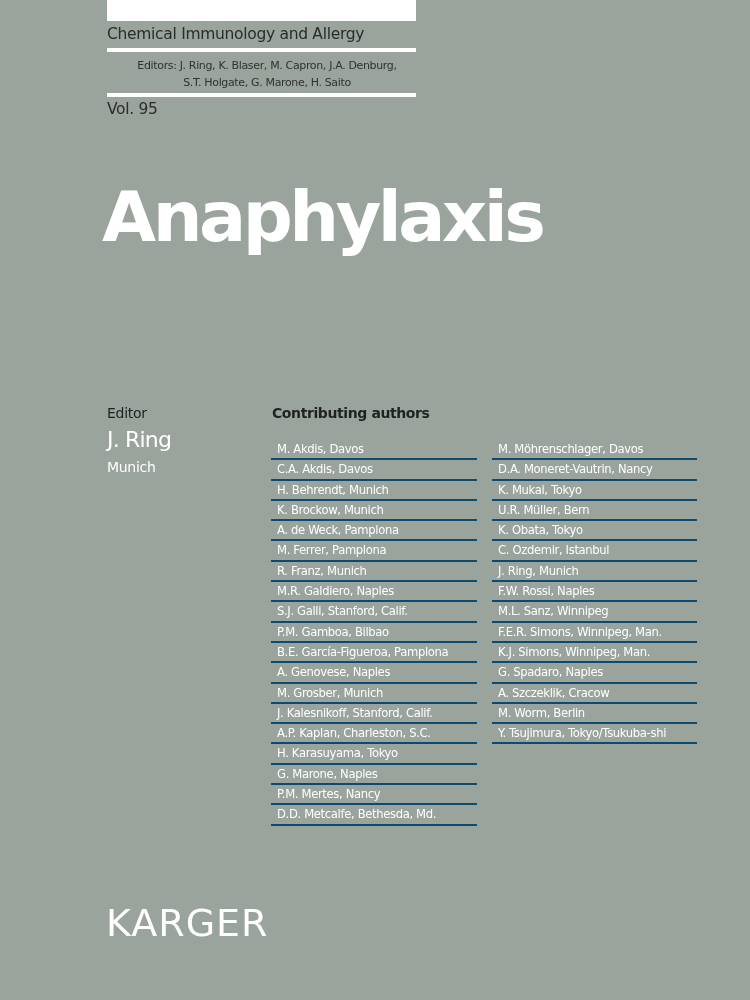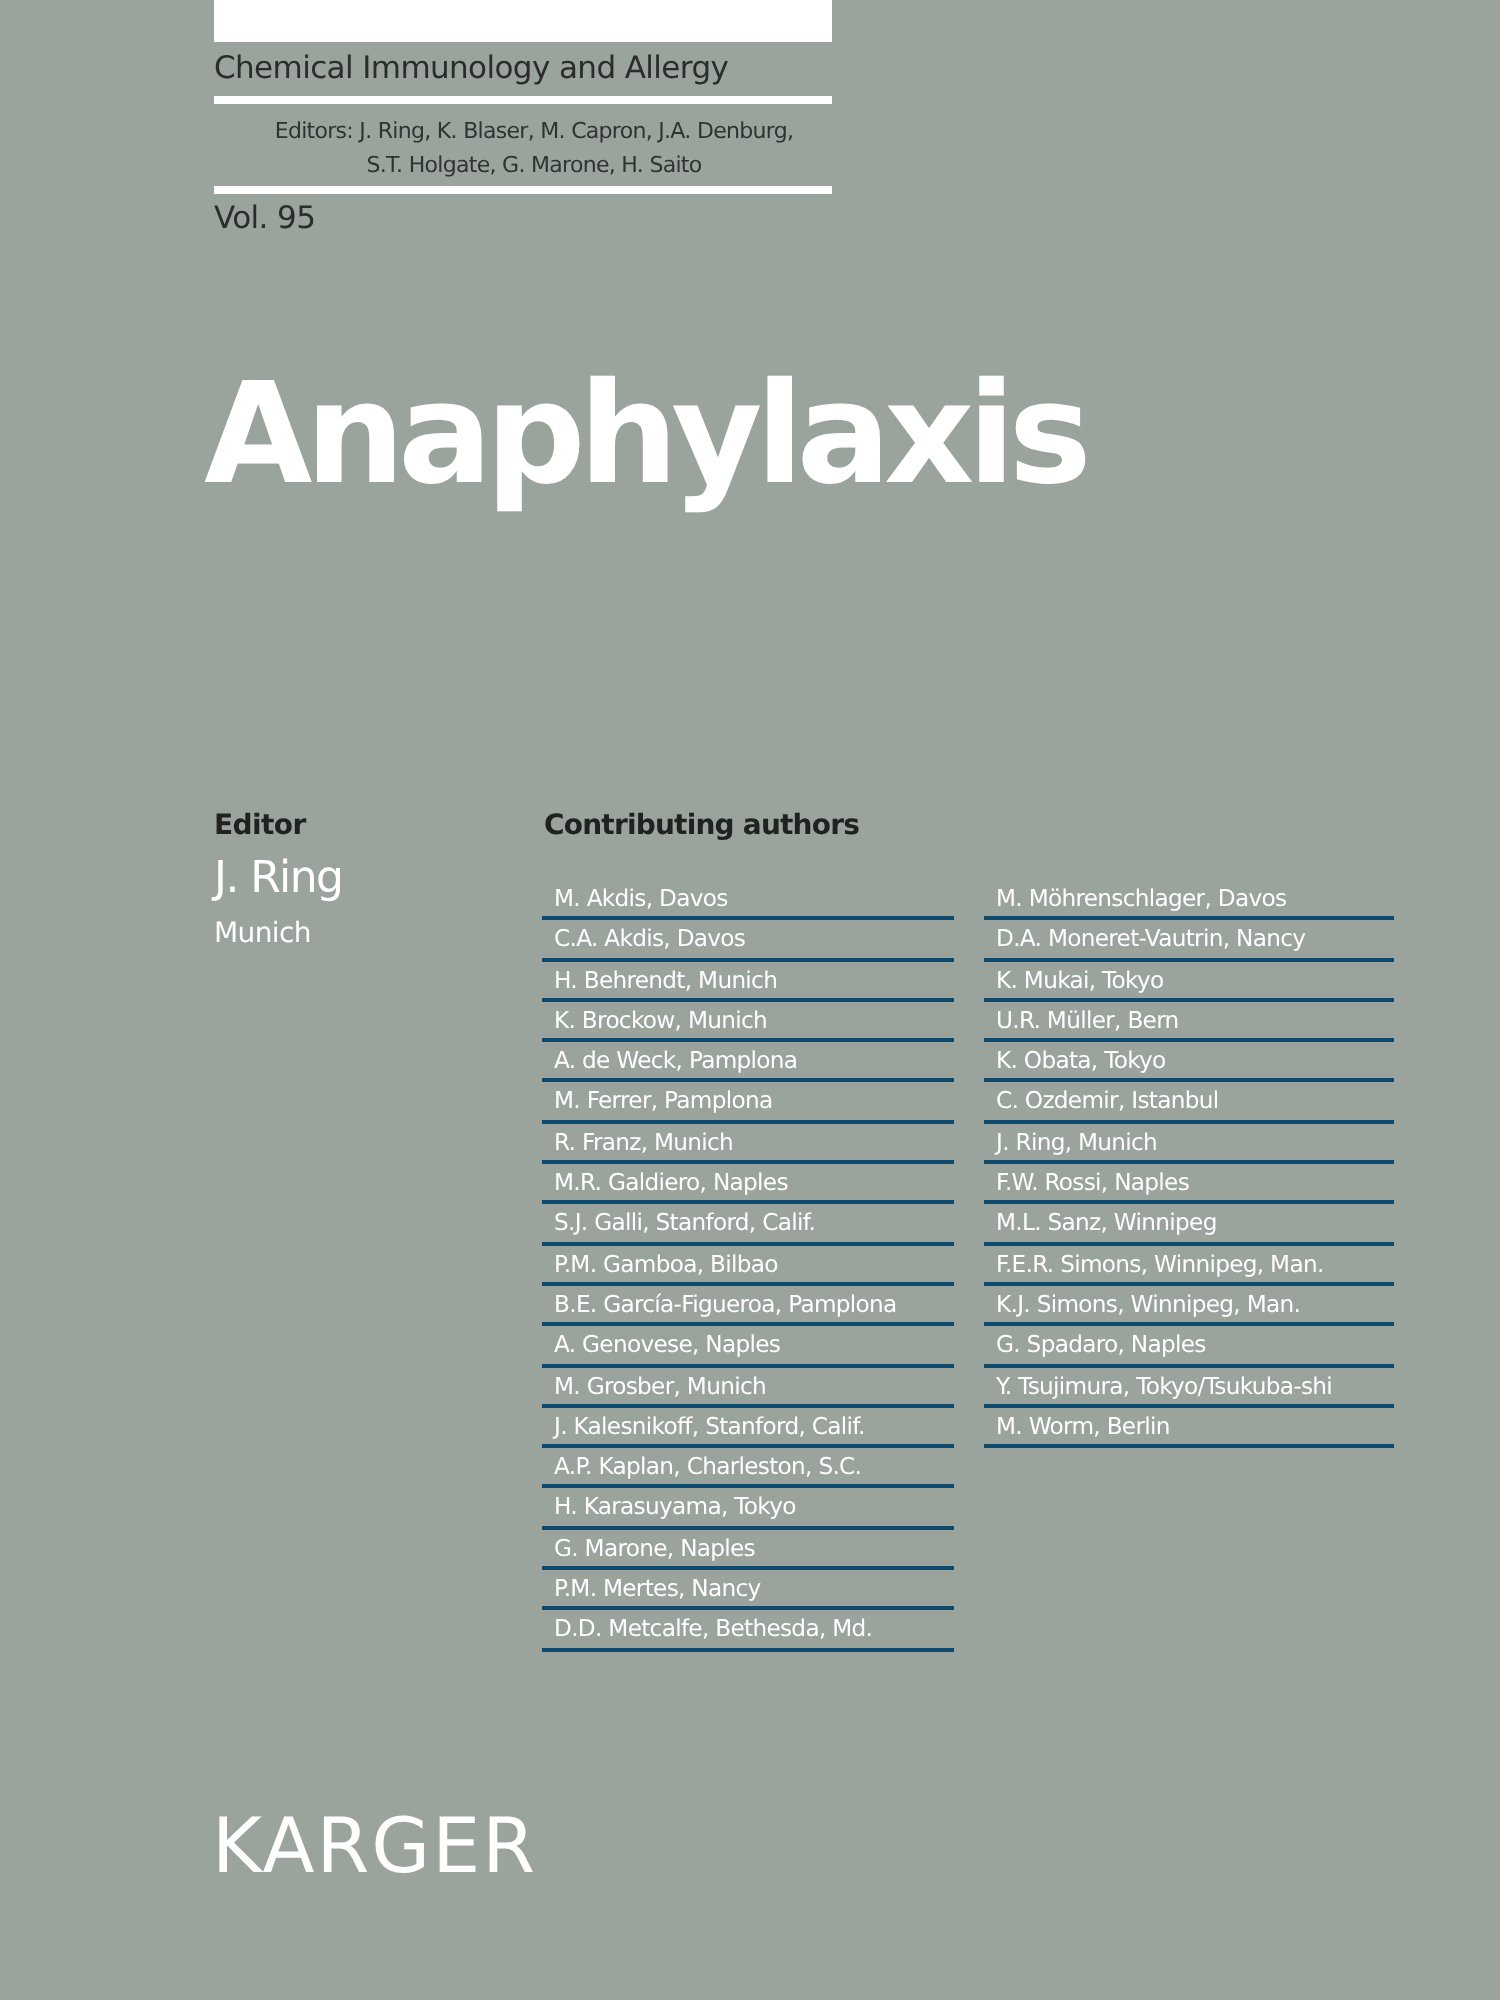--- a/index.html
+++ b/index.html
@@ -32,21 +32,21 @@
       font-size: 15.5px; color: #2a2d2b; letter-spacing: -0.3px;
     }
     .main-title {
       position: absolute; left: 102px; top: 172px;
       font-family: "DejaVu Sans", sans-serif; font-weight: bold;
       font-size: 70px; color: #ffffff; letter-spacing: -3.5px;
       line-height: 90px;
     }
     .editor-label {
       position: absolute; left: 107px; top: 405px;
-      font-size: 14px; font-weight: bold; color: #1f2220; letter-spacing: -0.3px;
+      font-size: 14px; font-weight: normal; color: #1f2220; letter-spacing: -0.3px;
     }
     .editor-name {
       position: absolute; left: 107px; top: 427px;
       font-size: 22px; font-weight: normal; color: #ffffff; letter-spacing: -0.8px;
     }
     .editor-city {
       position: absolute; left: 107px; top: 459px;
       font-size: 14px; color: #ffffff; letter-spacing: -0.3px;
     }
     .contrib-label {
@@ -122,17 +122,18 @@
   <li>K. Mukai, Tokyo</li>
   <li>U.R. Müller, Bern</li>
   <li>K. Obata, Tokyo</li>
   <li>C. Ozdemir, Istanbul</li>
   <li>J. Ring, Munich</li>
   <li>F.W. Rossi, Naples</li>
   <li>M.L. Sanz, Winnipeg</li>
   <li>F.E.R. Simons, Winnipeg, Man.</li>
   <li>K.J. Simons, Winnipeg, Man.</li>
   <li>G. Spadaro, Naples</li>
+  <li>A. Szczeklik, Cracow</li>
+  <li>M. Worm, Berlin</li>
   <li>Y. Tsujimura, Tokyo/Tsukuba-shi</li>
-  <li>M. Worm, Berlin</li>
 </ul>
 
 <div class="publisher">KARGER</div>
 
 </body></html>

